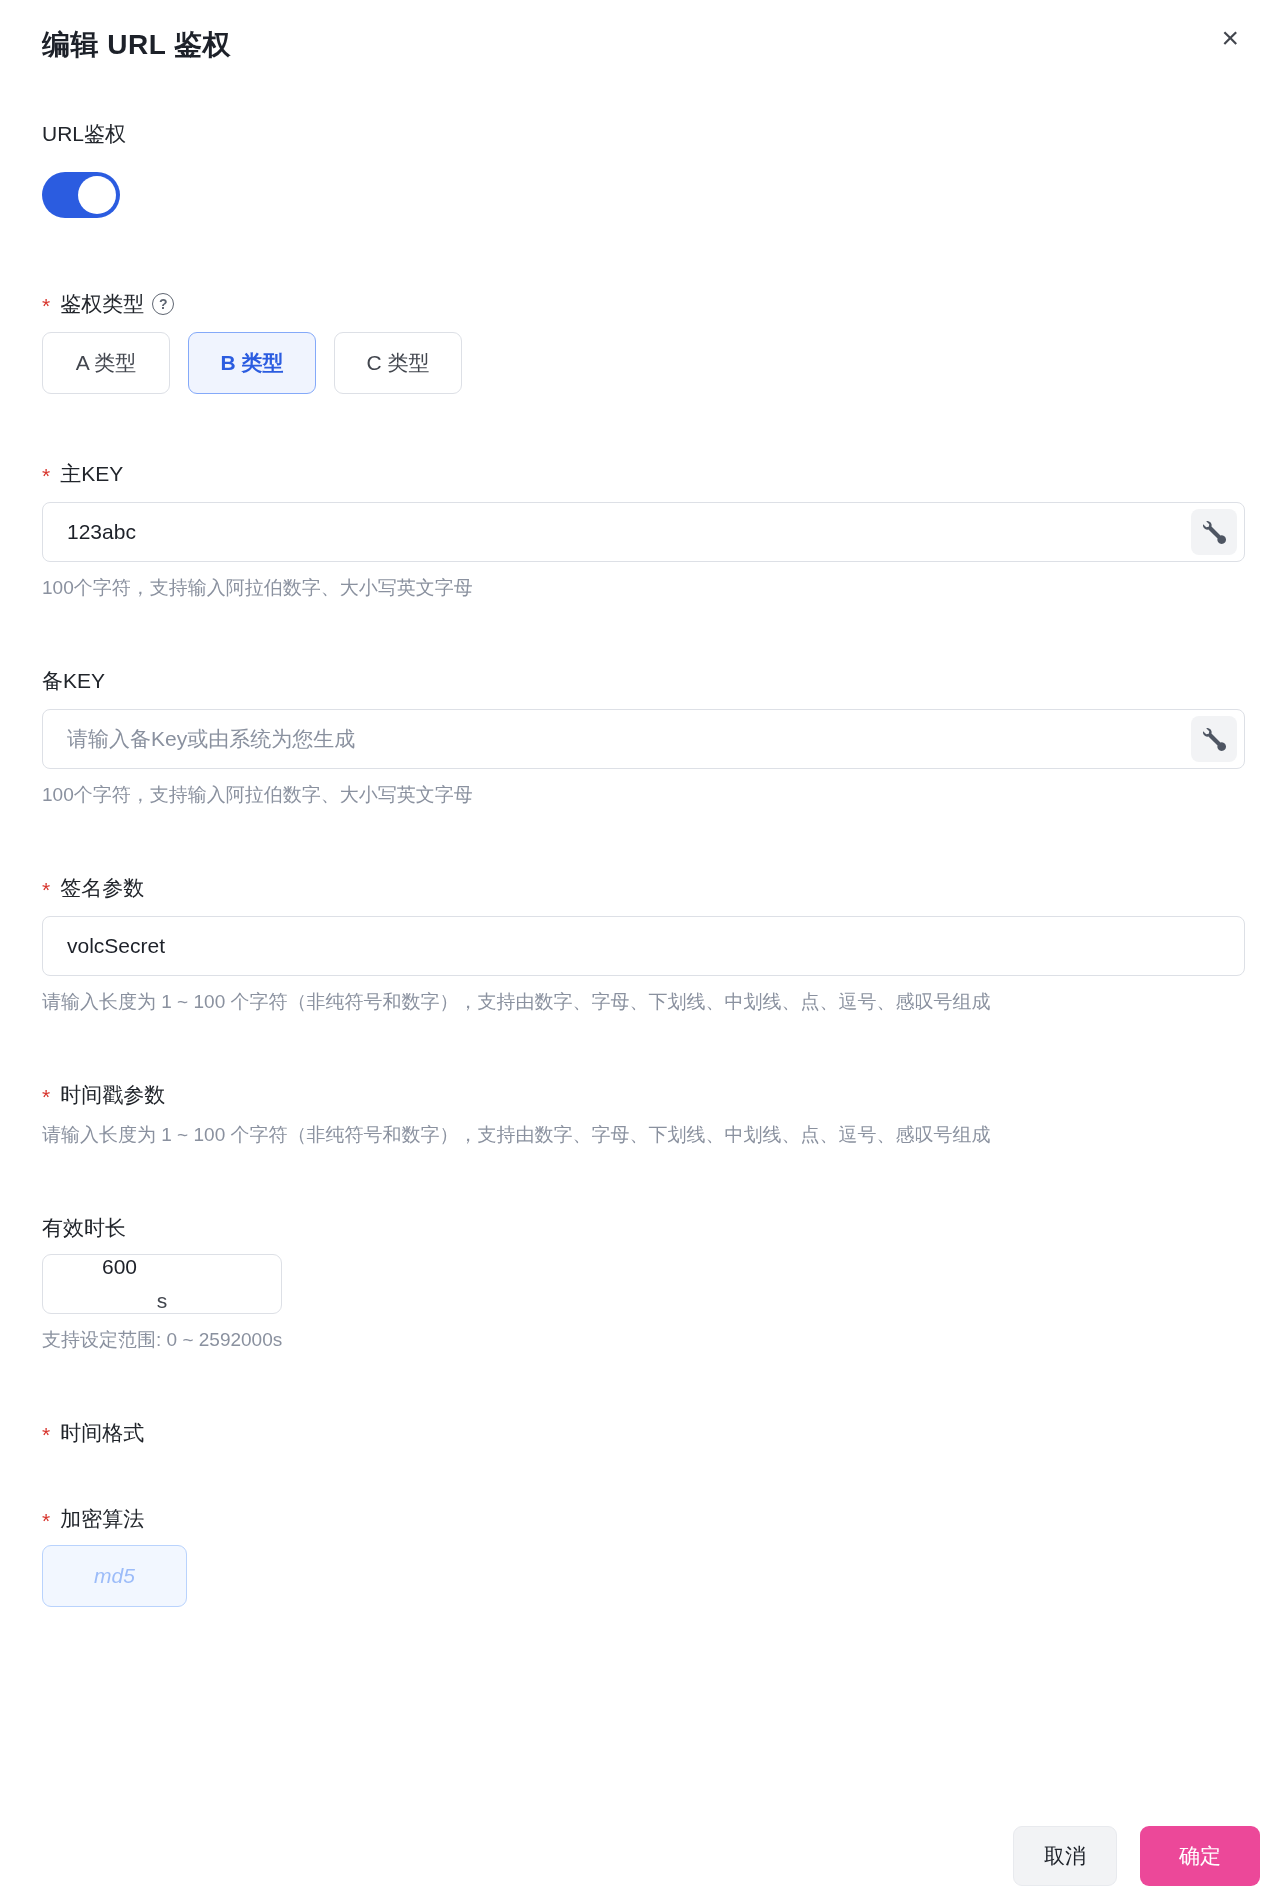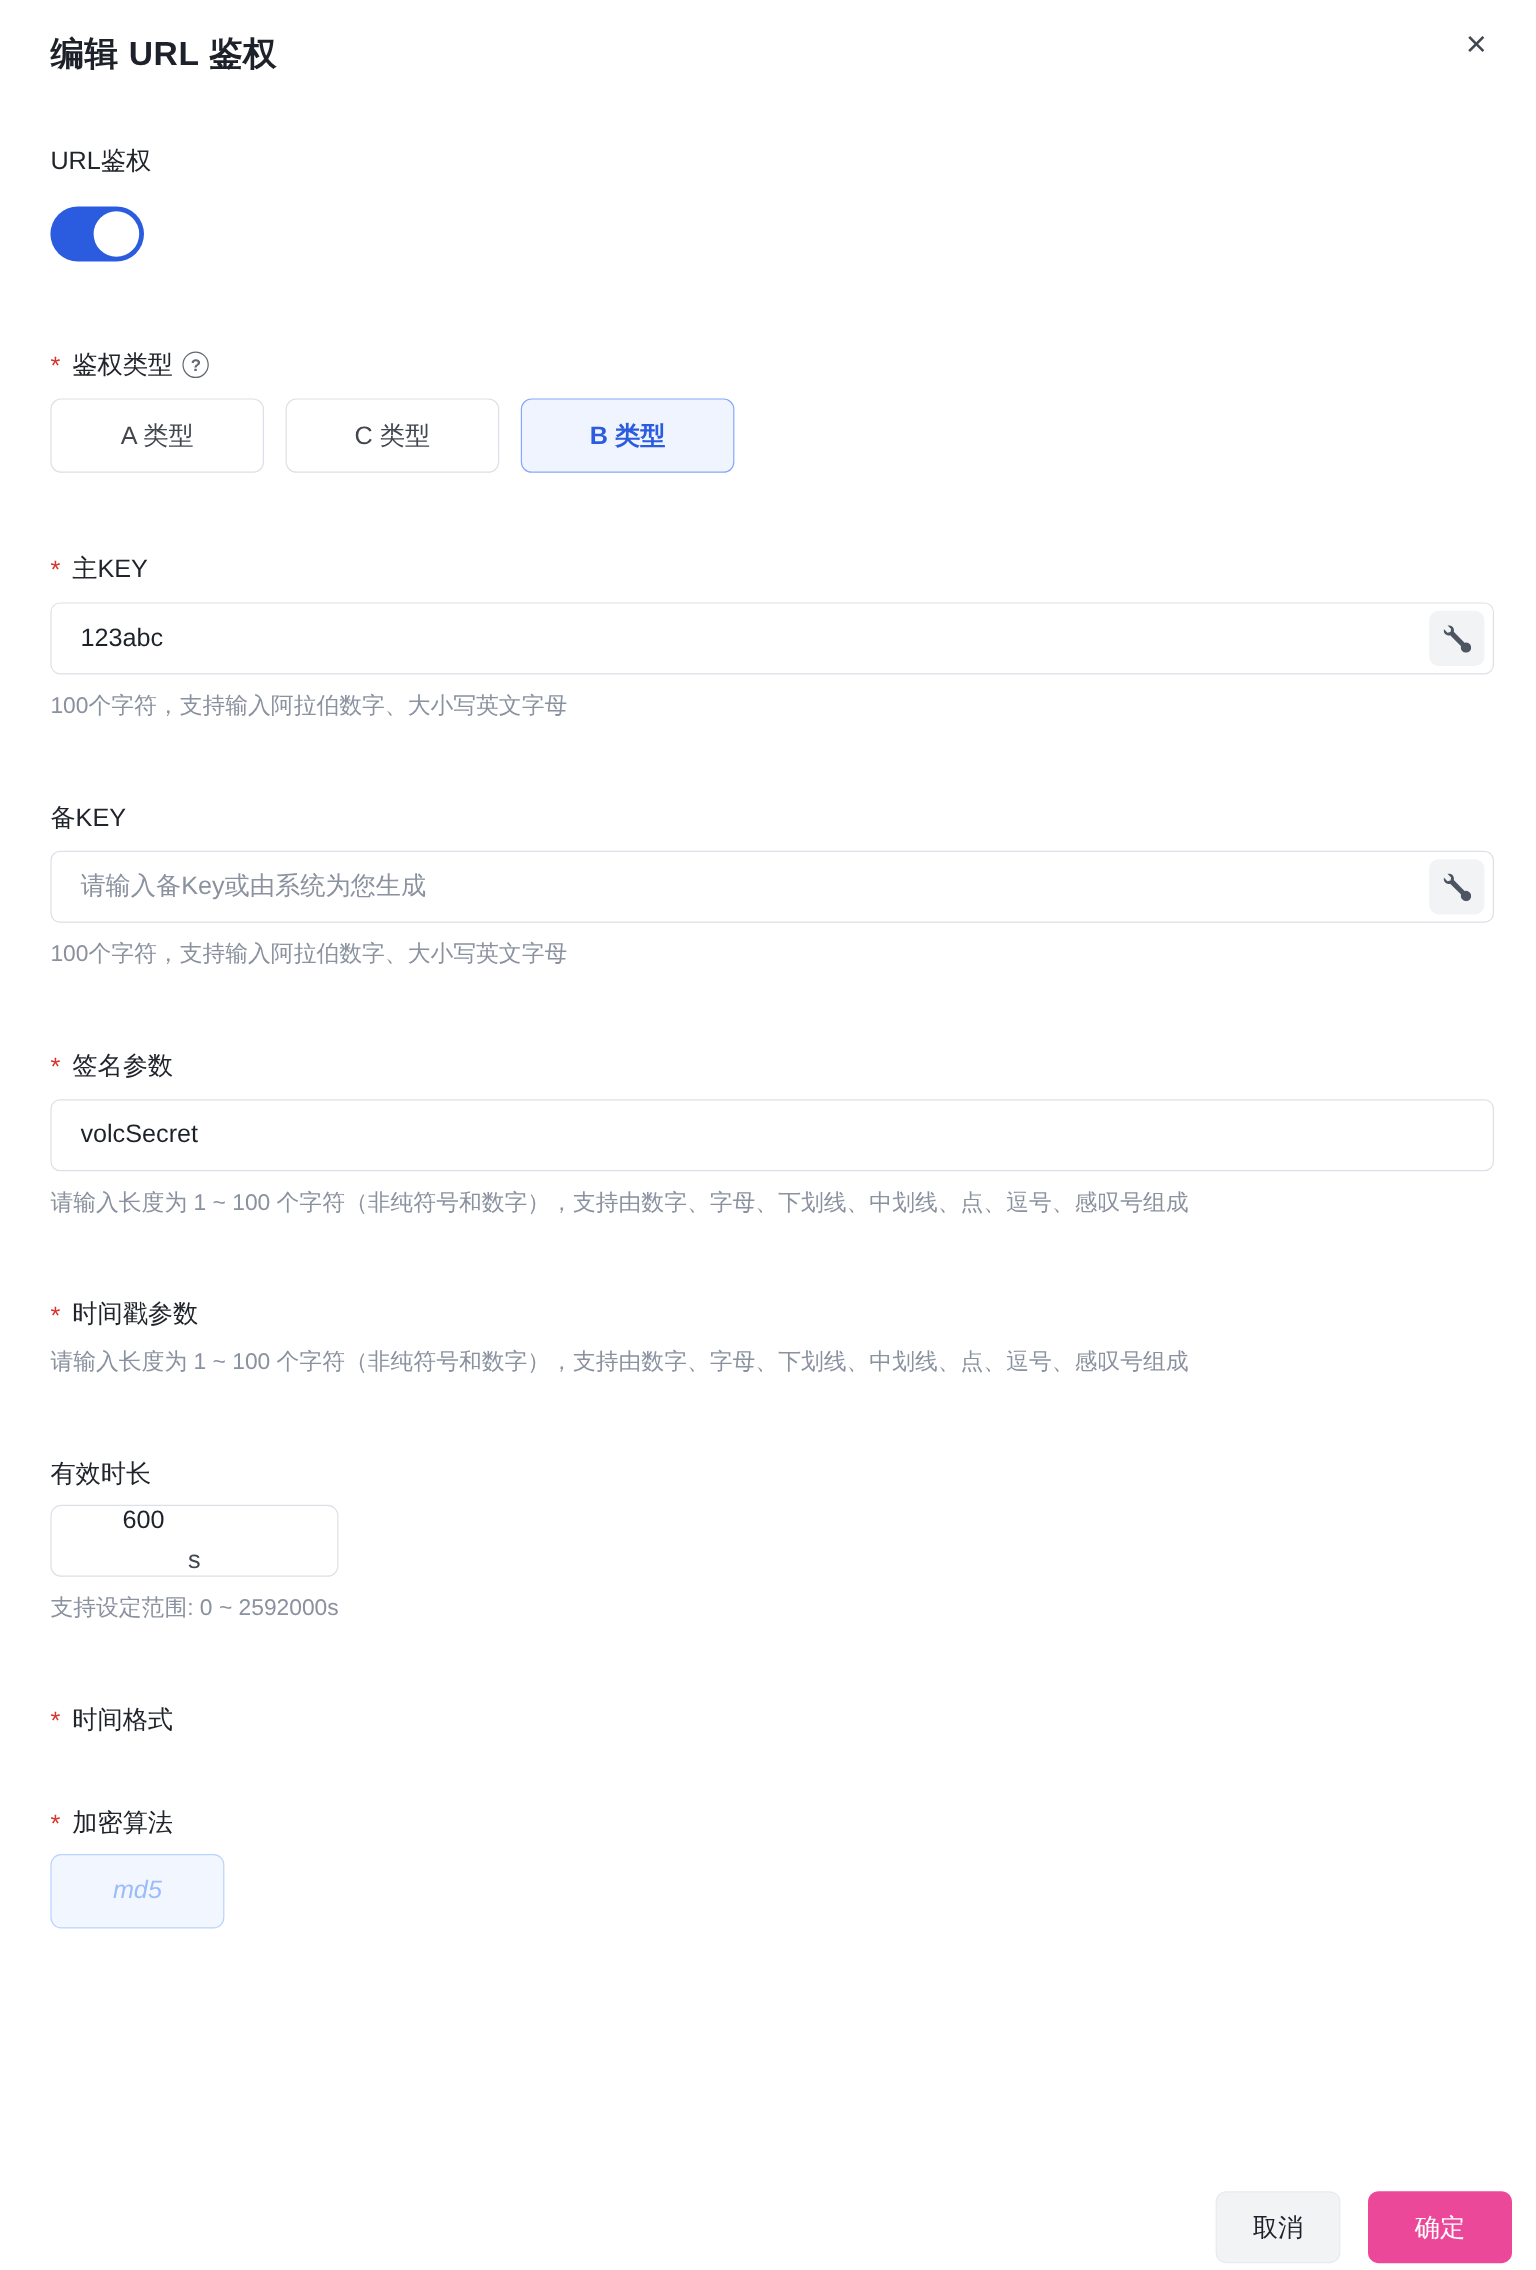--- a/index.html
+++ b/index.html
@@ -51,21 +51,21 @@
     display: inline-flex; align-items: center; justify-content: center;
     cursor: pointer; font-family: inherit;
   }
   .opt-btn.selected {
     background: #f0f4fe; border: 1px solid #84a9f9; color: #2b5ce0; font-weight: 700;
   }
   .opt-btn.disabled-selected {
     background: #f2f7ff; border: 1.5px solid #b9d3fd; color: #9cbcf9;
     font-weight: 400; cursor: not-allowed; font-style: italic;
   }
-  .w-type { width: 178px; }
+  .w-type { width: 128px; }
 
   
   .form-group { margin-top: 66px; }
   .group-auth-type { margin-top: 72px; }
   .input-wrap { position: relative; margin-top: 14px; }
   .text-input {
     width: 1203px; height: 60px; border: 1px solid #dde0e6; border-radius: 8px;
     font-size: 21px; color: #1d2129; padding: 0 70px 0 24px;
     font-family: inherit; outline: none; background: #fff;
   }
@@ -123,22 +123,22 @@
   </div>
 
   <div class="form-group group-auth-type">
     <div class="field-label-row">
       <span class="req">*</span>
       <span class="field-label">鉴权类型</span>
       <span class="help-circle">?</span>
     </div>
     <div class="option-row">
       <button class="opt-btn w-type">A 类型</button>
+      <button class="opt-btn w-type selected">B 类型</button>
       <button class="opt-btn w-type">C 类型</button>
-      <button class="opt-btn w-type selected">B 类型</button>
     </div>
   </div>
 
   <div class="form-group">
     <div class="field-label-row">
       <span class="req">*</span>
       <span class="field-label">主KEY</span>
     </div>
     <div class="input-wrap">
       <input class="text-input" type="text" value="123abc" style="">

